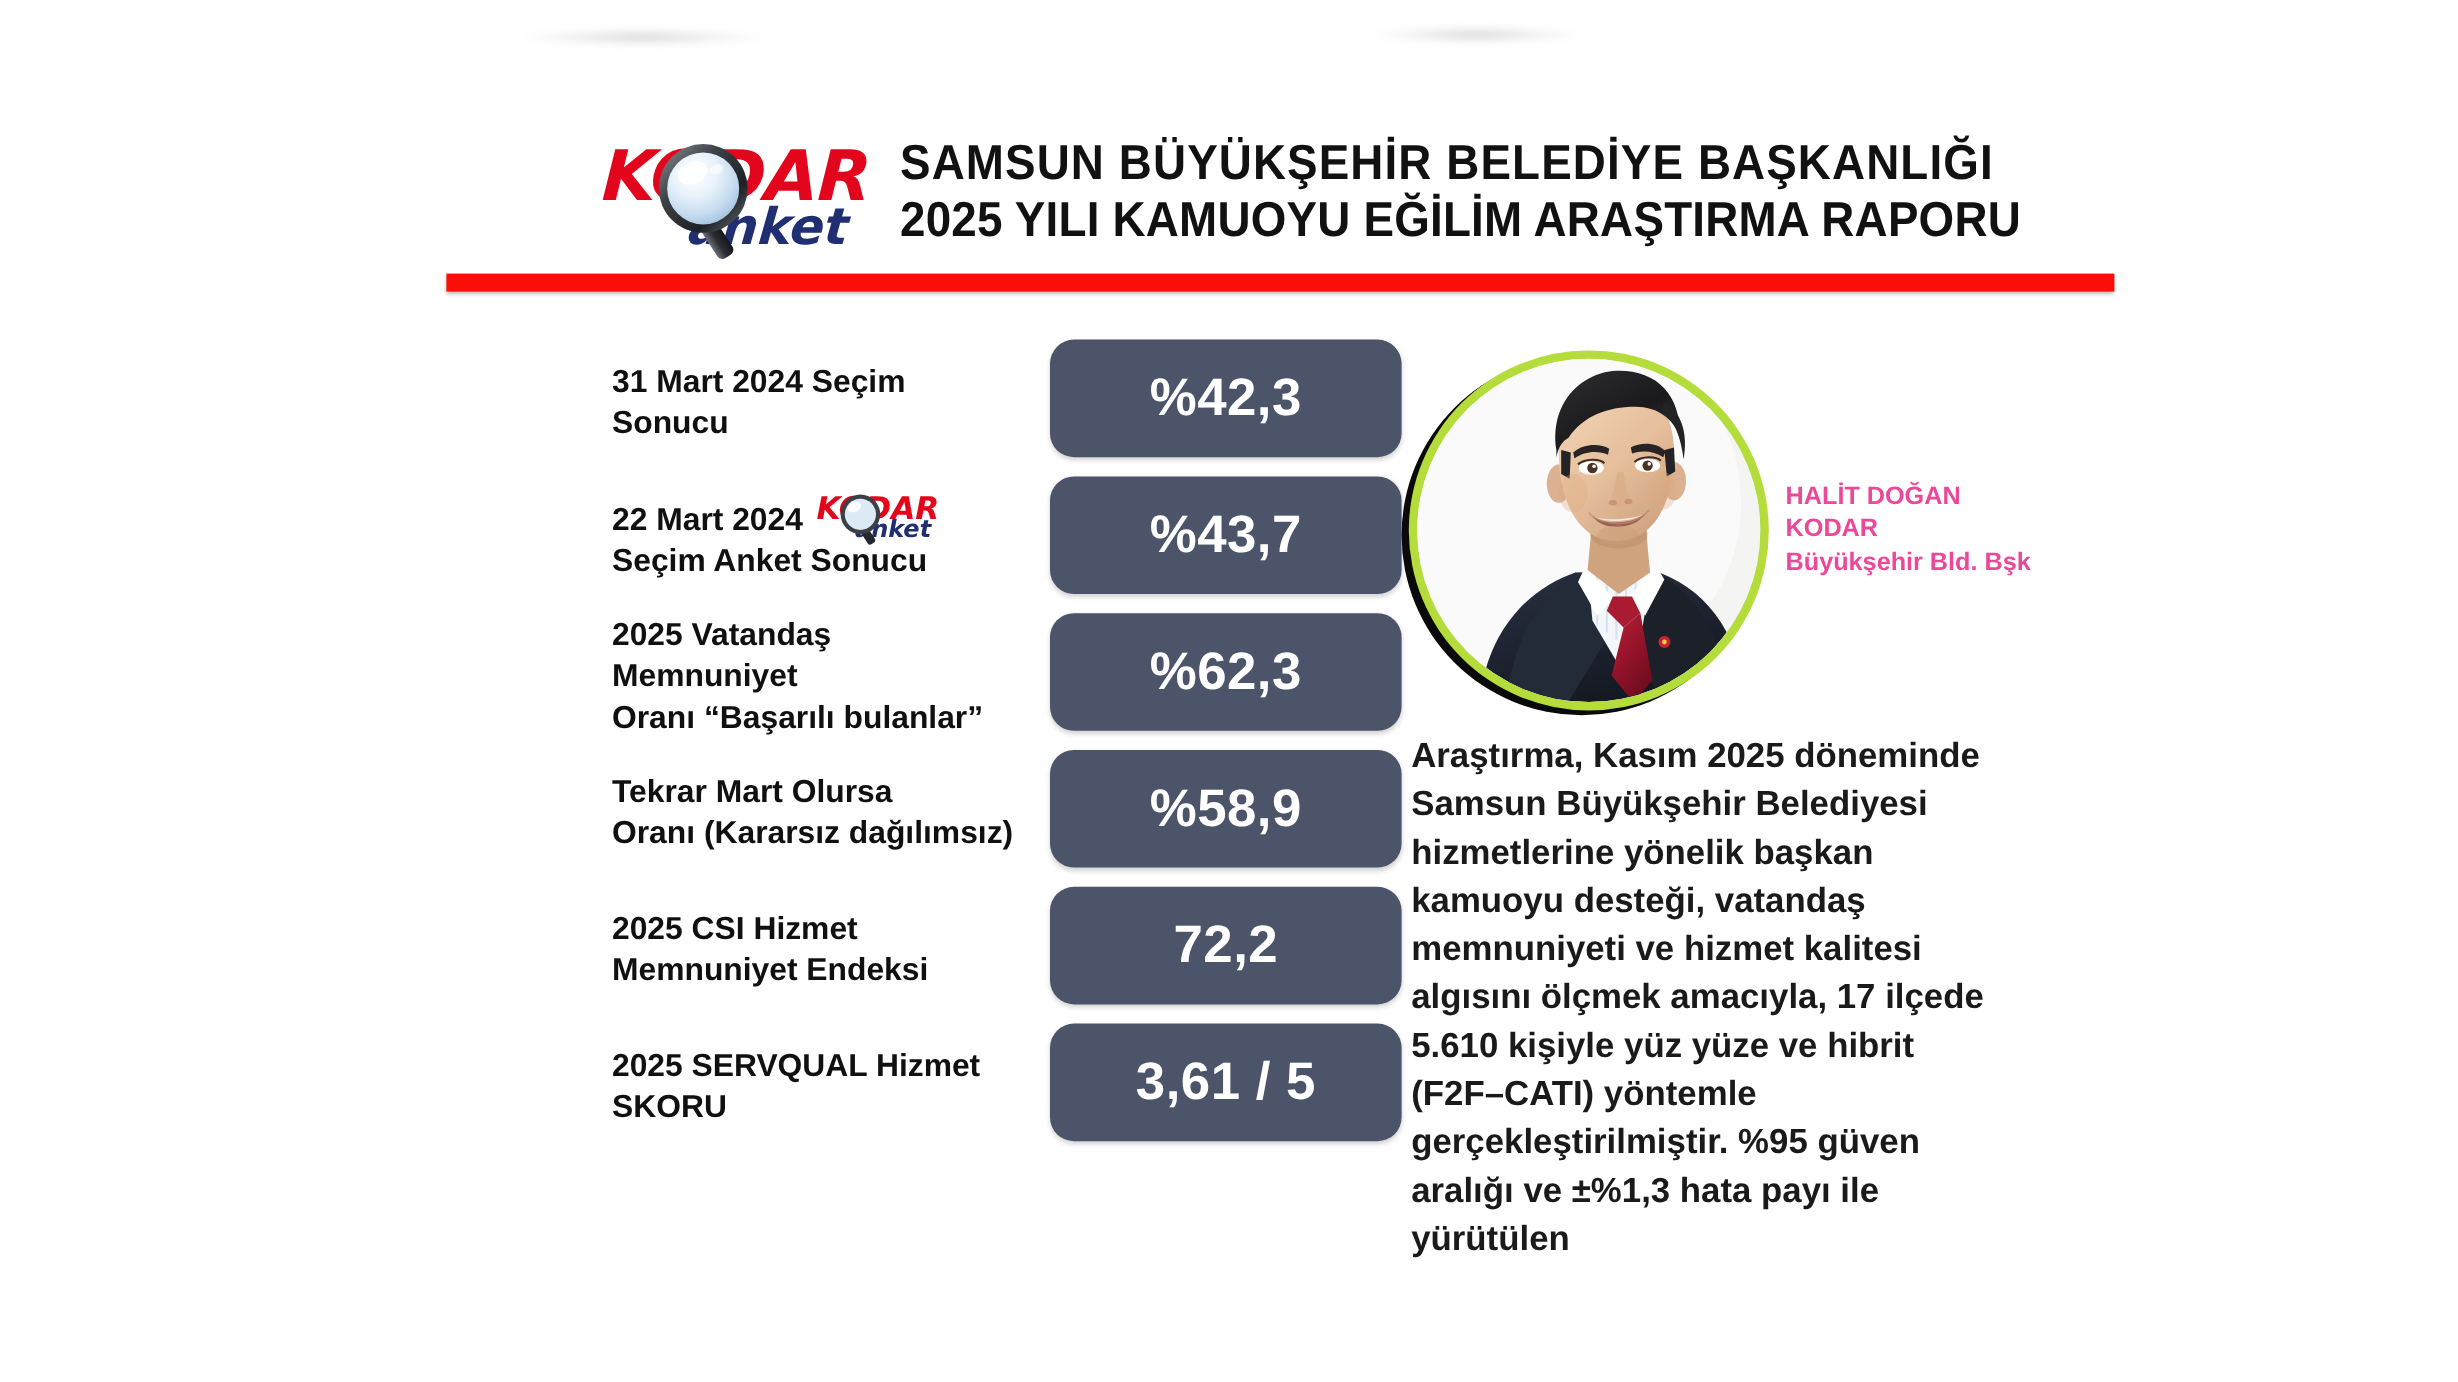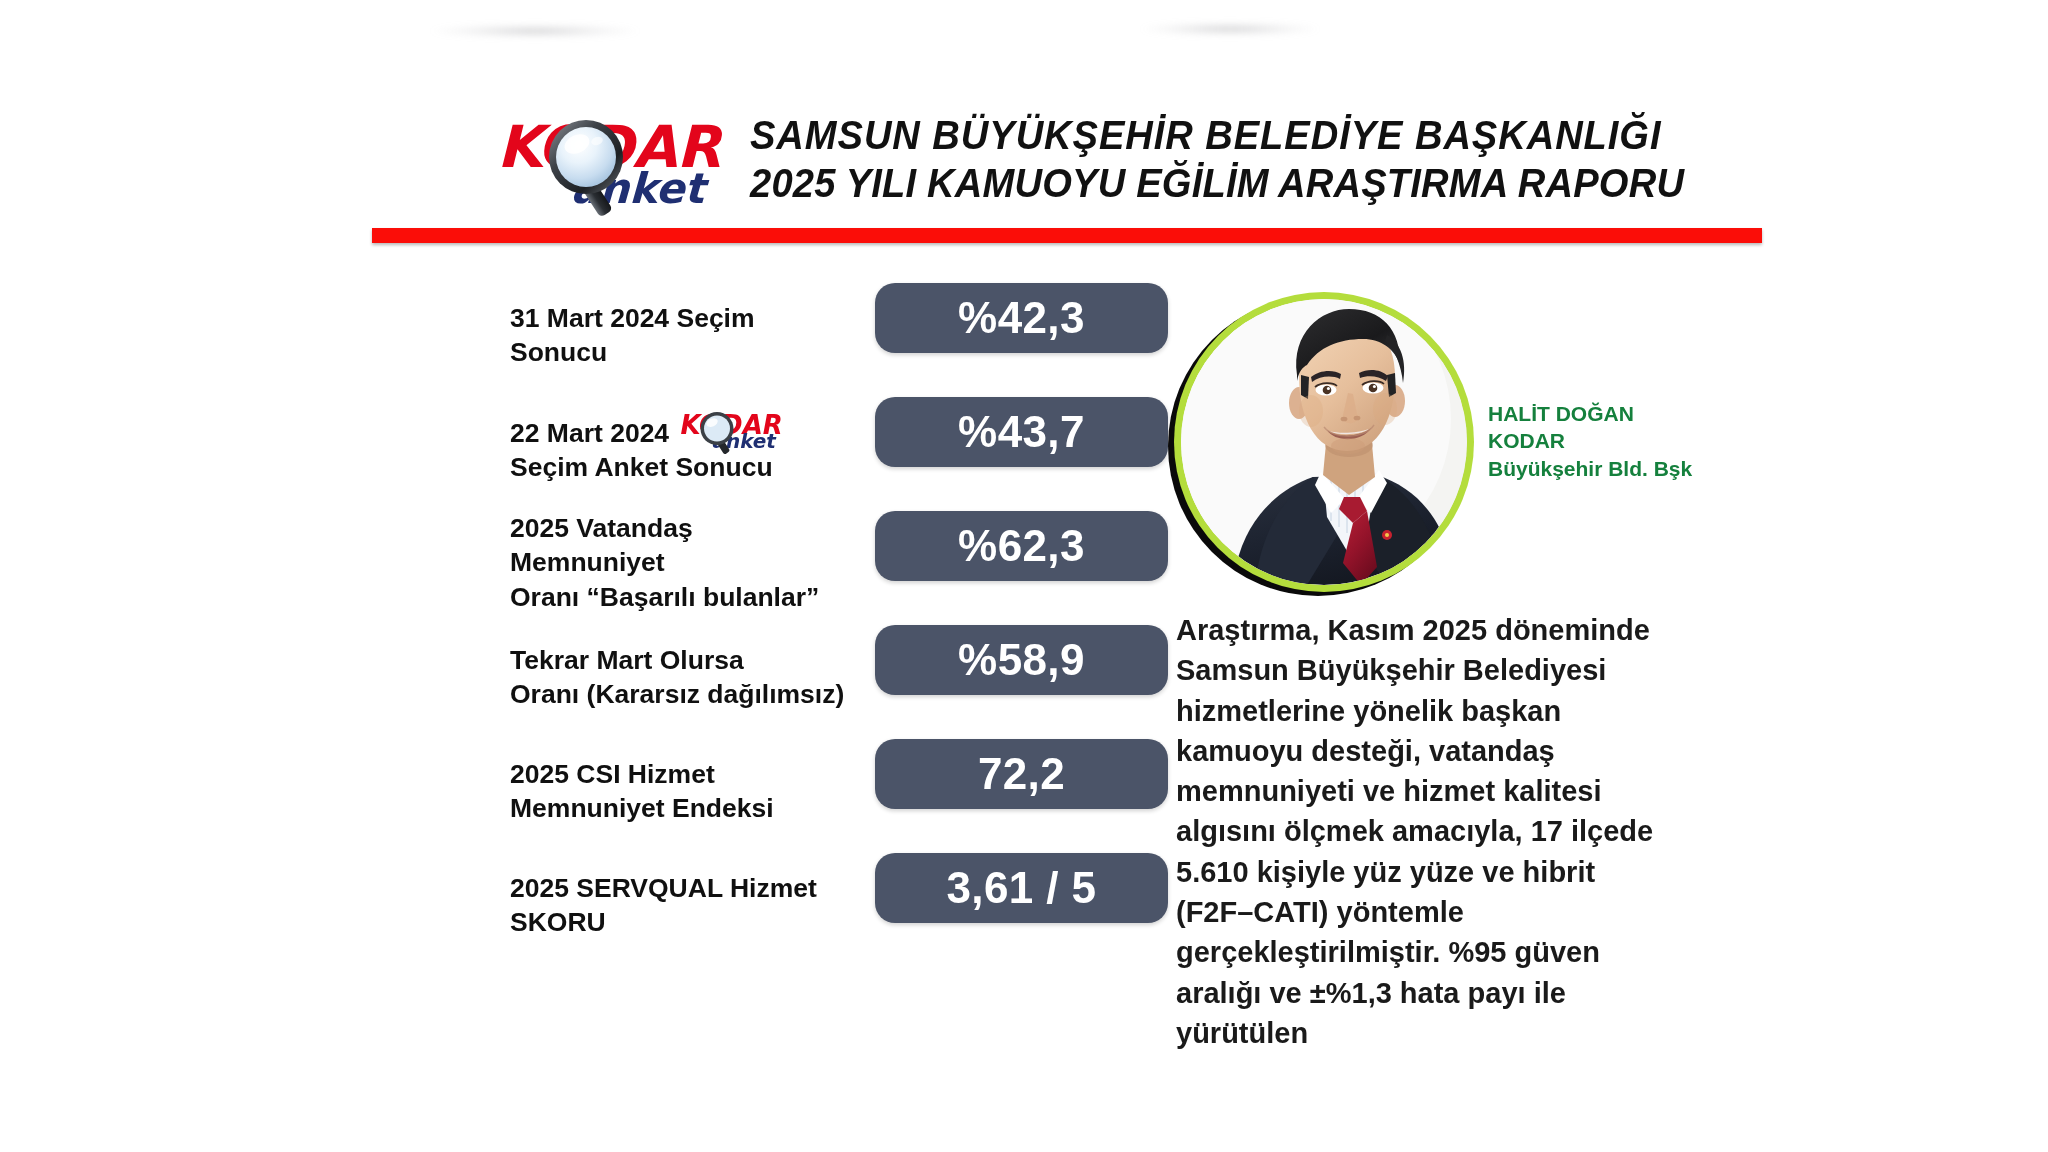--- a/index.html
+++ b/index.html
@@ -78,21 +78,20 @@
     width: 84px;
     height: 104px;
     pointer-events: none;
   }
 
   .header-title {
     position: absolute;
     left: 378px;
     top: 6px;
     width: 1010px;
-    font-style: italic;
   }
   .header-title .line1,
   .header-title .line2 {
     font-family: "Liberation Sans", sans-serif;
     font-weight: bold;
     color: #111111;
     font-size: 41px;
     line-height: 1.17;
     white-space: nowrap;
     transform: scaleX(0.93);
@@ -133,21 +132,21 @@
     line-height: 1.30;
     color: #101010;
     top: 50%;
     transform: translateY(-50%);
   }
   .metric-pill {
     position: absolute;
     left: 875px;
     top: 5px;
     width: 293px;
-    height: 70px;
+    height: 98px;
     background: #4b5468;
     border-radius: 20px;
     display: flex;
     align-items: center;
     justify-content: center;
     box-shadow: 0 2px 4px rgba(0,0,0,0.18);
   }
   .metric-value {
     font-family: "Liberation Sans", sans-serif;
     font-weight: bold;
@@ -230,21 +229,21 @@
   .portrait-inner svg { display: block; }
 
   .portrait-caption {
     position: absolute;
     left: 1488px;
     top: 400px;
     font-family: "Liberation Sans", sans-serif;
     font-weight: bold;
     font-size: 21px;
     line-height: 1.30;
-    color: #15803d;
+    color: #ec4899;
     white-space: nowrap;
   }
 
   
   .paragraph {
     position: absolute;
     left: 1176px;
     top: 610px;
     width: 500px;
     font-family: "Liberation Sans", sans-serif;

